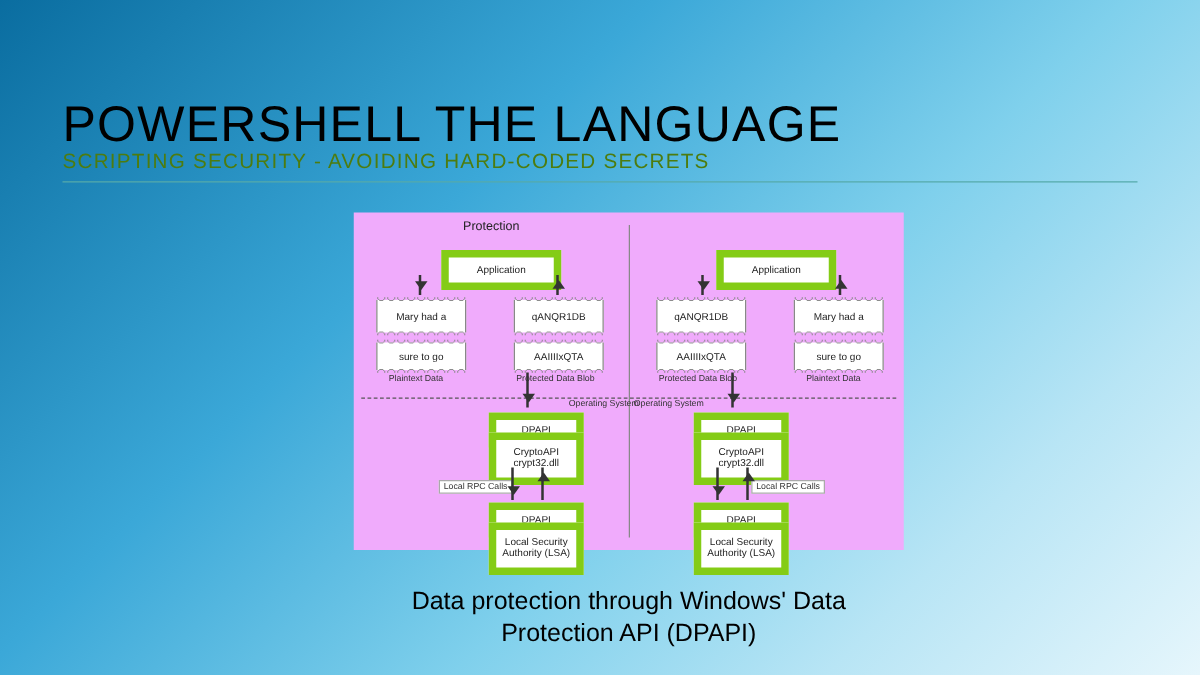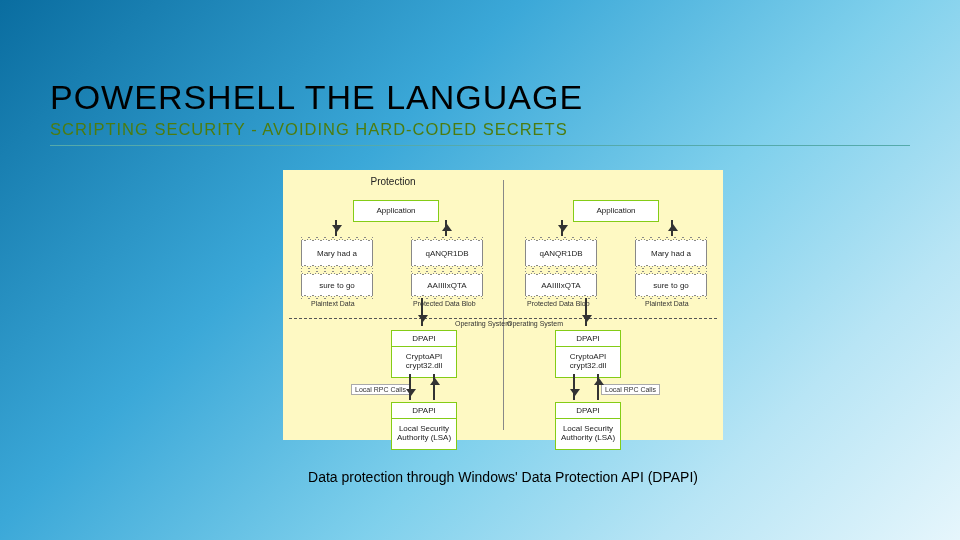--- a/index.html
+++ b/index.html
@@ -1,32 +1,32 @@
 <!DOCTYPE html>
 <html><head>
 <meta charset="utf-8">
 <style>
 html,body{margin:0;padding:0;width:960px;height:540px;overflow:hidden;font-family:Arial,Helvetica,sans-serif}
 body{background:linear-gradient(135deg,#0a6da0 0%,#3ba8d8 35%,#7fd0ec 60%,#b8e5f5 80%,#e6f6fc 100%)}
-.title{position:absolute;left:50px;top:78px;font-size:34px;letter-spacing:1px;color:#000;font-weight:400}
+.title{position:absolute;left:50px;top:78px;font-size:40px;letter-spacing:1px;color:#000;font-weight:400}
 .subtitle{position:absolute;left:50px;top:120px;font-size:16.5px;letter-spacing:1px;color:#4d7c0f}
 .rule{position:absolute;left:50px;top:145px;width:860px;height:1px;background:#5aa}
-.diagram{position:absolute;left:283px;top:170px;width:440px;height:270px;background:#fef9c3;font-size:8px;color:#222}
+.diagram{position:absolute;left:283px;top:170px;width:440px;height:270px;background:#f0abfc;font-size:8px;color:#222}
 .diagram .col{position:absolute;top:6px;height:16px;text-align:center;font-size:10px}
-.box{position:absolute;border:1px solid #84cc16;background:#fff;text-align:center;line-height:1.1;padding:2px 2px;display:flex;align-items:center;justify-content:center;flex-direction:column}
+.box{position:absolute;border:6px solid #84cc16;background:#fff;text-align:center;line-height:1.1;padding:2px 2px;display:flex;align-items:center;justify-content:center;flex-direction:column}
 .wave{position:absolute;border:1px solid #888;border-top:none;border-bottom:none;background:#fff;text-align:center;display:flex;align-items:center;justify-content:center;flex-direction:column}
 .wave:before,.wave:after{content:"";position:absolute;left:-1px;right:-1px;height:6px;background:radial-gradient(circle at 4px 0,transparent 3px,#888 3px,#888 3.6px,transparent 3.6px) repeat-x;background-size:8px 6px}
 .wave:before{top:-3px}
 .wave:after{bottom:-3px;transform:scaleY(-1)}
 .vline{position:absolute;width:0;border-left:2px solid #333}
 .arrowD:after{content:"";position:absolute;left:-5px;bottom:-1px;border:5px solid transparent;border-top:7px solid #333}
 .arrowU:before{content:"";position:absolute;left:-5px;top:-1px;border:5px solid transparent;border-bottom:7px solid #333}
 .dash{position:absolute;border-top:1.5px dashed #555;height:0}
 .tiny{font-size:7px;position:absolute;color:#333}
-.caption{position:absolute;left:283px;top:468px;width:440px;text-align:center;font-size:14px;color:#000;line-height:1.3}
+.caption{position:absolute;left:283px;top:468px;width:440px;text-align:center;font-size:20px;color:#000;line-height:1.3}
 .midv{position:absolute;width:0;border-left:1px solid #888;top:10px;bottom:10px;left:50%}
 </style>
 </head>
 <body>
 
 <div class="title">POWERSHELL THE LANGUAGE</div>
 <div class="subtitle">SCRIPTING SECURITY - AVOIDING HARD-CODED SECRETS</div>
 <div class="rule"></div>
 
 <div class="diagram">

